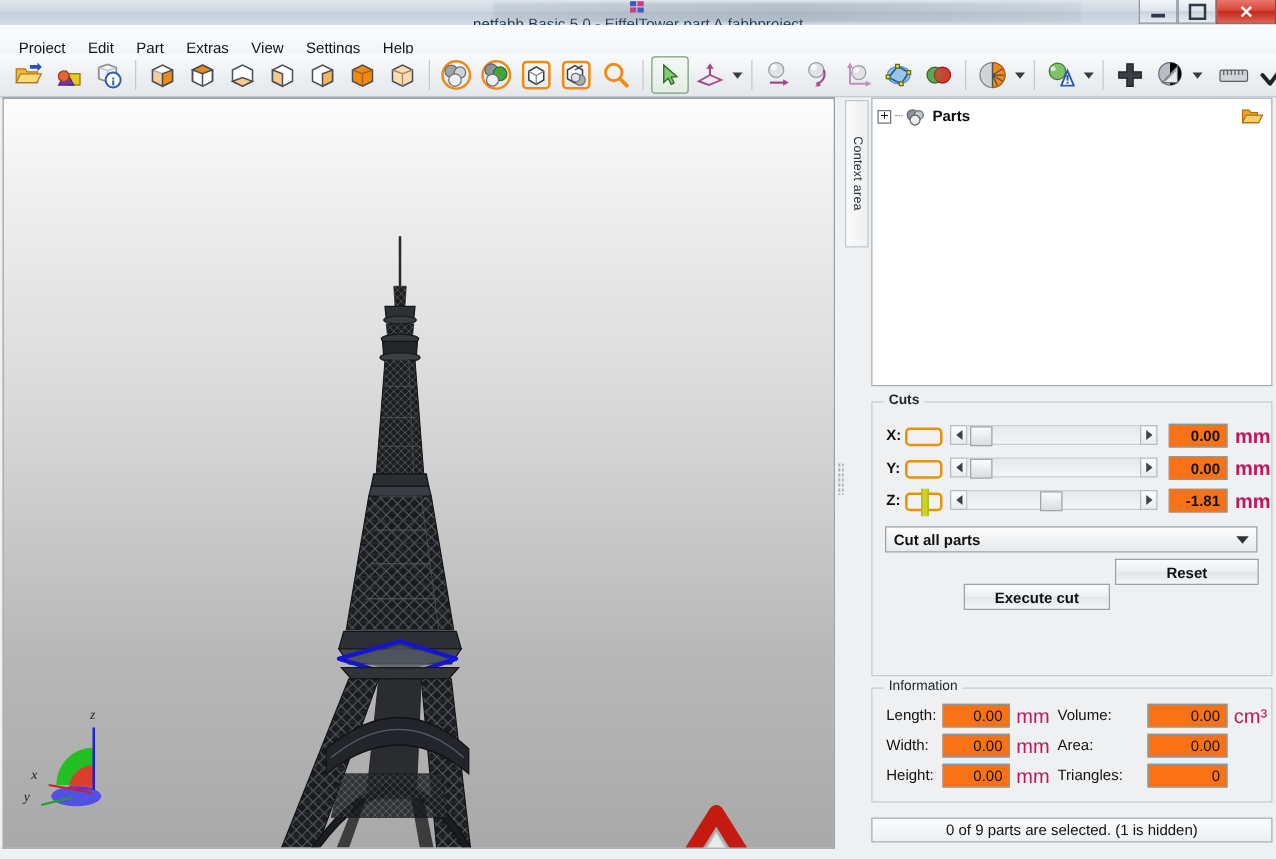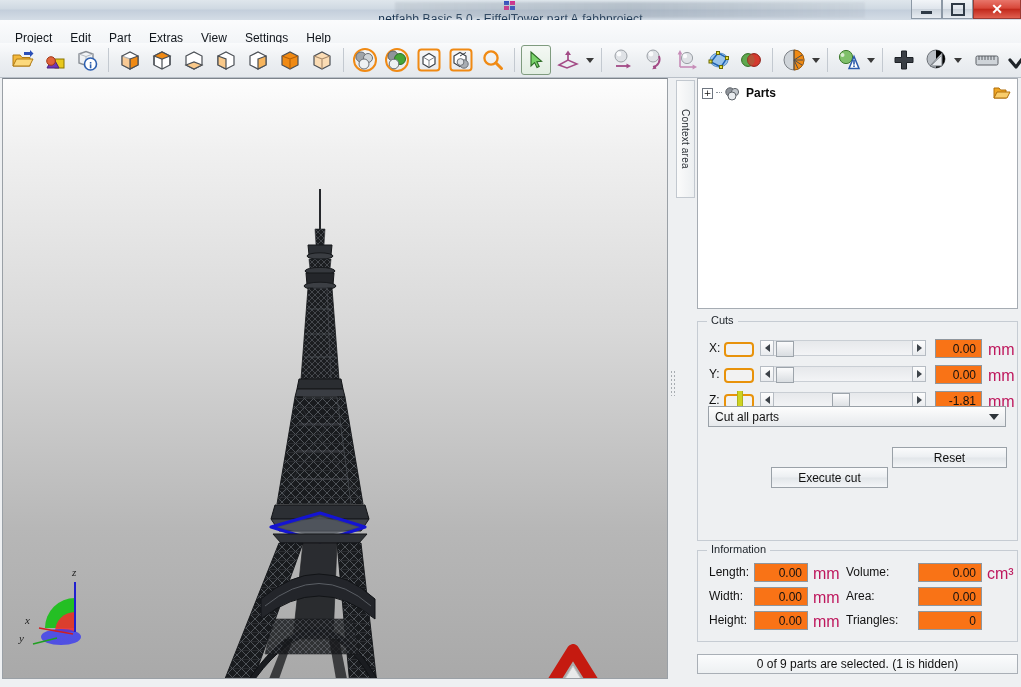--- a/index.html
+++ b/index.html
@@ -129,21 +129,21 @@
   .titem-icon{width:18px;height:16px;margin-right:4px;flex:0 0 auto;display:flex;align-items:center;}
   .titem-label{font-size:12px;font-weight:bold;color:#0b0b0b;}
   .tfolder{position:absolute;right:6px;top:1px;}
 
   .group{
     position:absolute;left:1px;border:1px solid #c6ccd3;box-sizing:border-box;background:#eef0f2;
   }
   .group > legend, .glabel{
     position:absolute;top:-8px;left:9px;background:#eef0f2;padding:0 4px;font-size:11px;color:#20262c;
   }
-  .cuts{left:1px;top:243px;width:321px;height:220px;}
+  .cuts{left:1px;top:243px;width:321px;height:220px;font-weight:bold;}
   .info{left:1px;top:472px;width:321px;height:92px;}
 
   .rowlbl{position:absolute;font-size:12px;color:#111;}
   .axicon{position:absolute;width:30px;height:20px;}
   .ax-rect{position:absolute;left:0;top:3px;width:30px;height:15px;border:2px solid #e8920a;border-radius:4px;background:#f2f2f2;box-sizing:border-box;}
   .ax-bar{position:absolute;left:13px;top:0;width:4px;height:22px;background:#cfd321;border-left:1px solid #aeb21b;border-right:1px solid #aeb21b;}
 
   .slider{position:absolute;height:16px;display:flex;align-items:center;}
   .sl-arrow{
     width:14px;height:16px;background:linear-gradient(to bottom,#fdfdfd,#e9ebee);
@@ -644,21 +644,21 @@
         <div class="sl-track">
           <div class="sl-thumb" style="left:58px;"></div>
         </div>
         <div class="sl-arrow right">
             <div class="tri"></div>
           </div>
       </div>
       <div class="numbox r" style="left:237px;top:69px;width:47px;">-1.81</div>
       <div class="unit" style="left:290px;top:71px;">mm</div>
 
-      <div class="combo" style="top:84px;">
+      <div class="combo" style="top:99px;">
         <div class="cv">Cut all parts</div>
         <div class="ar"></div>
       </div>
 
       <div class="pbtn" style="left:73px;top:125px;width:117px;margin-top:20px;">Execute cut</div>
       <div class="pbtn" style="left:194px;top:125px;width:115px;">Reset</div>
     </div>
 
     <div class="group info">
       <div class="glabel">Information</div>

